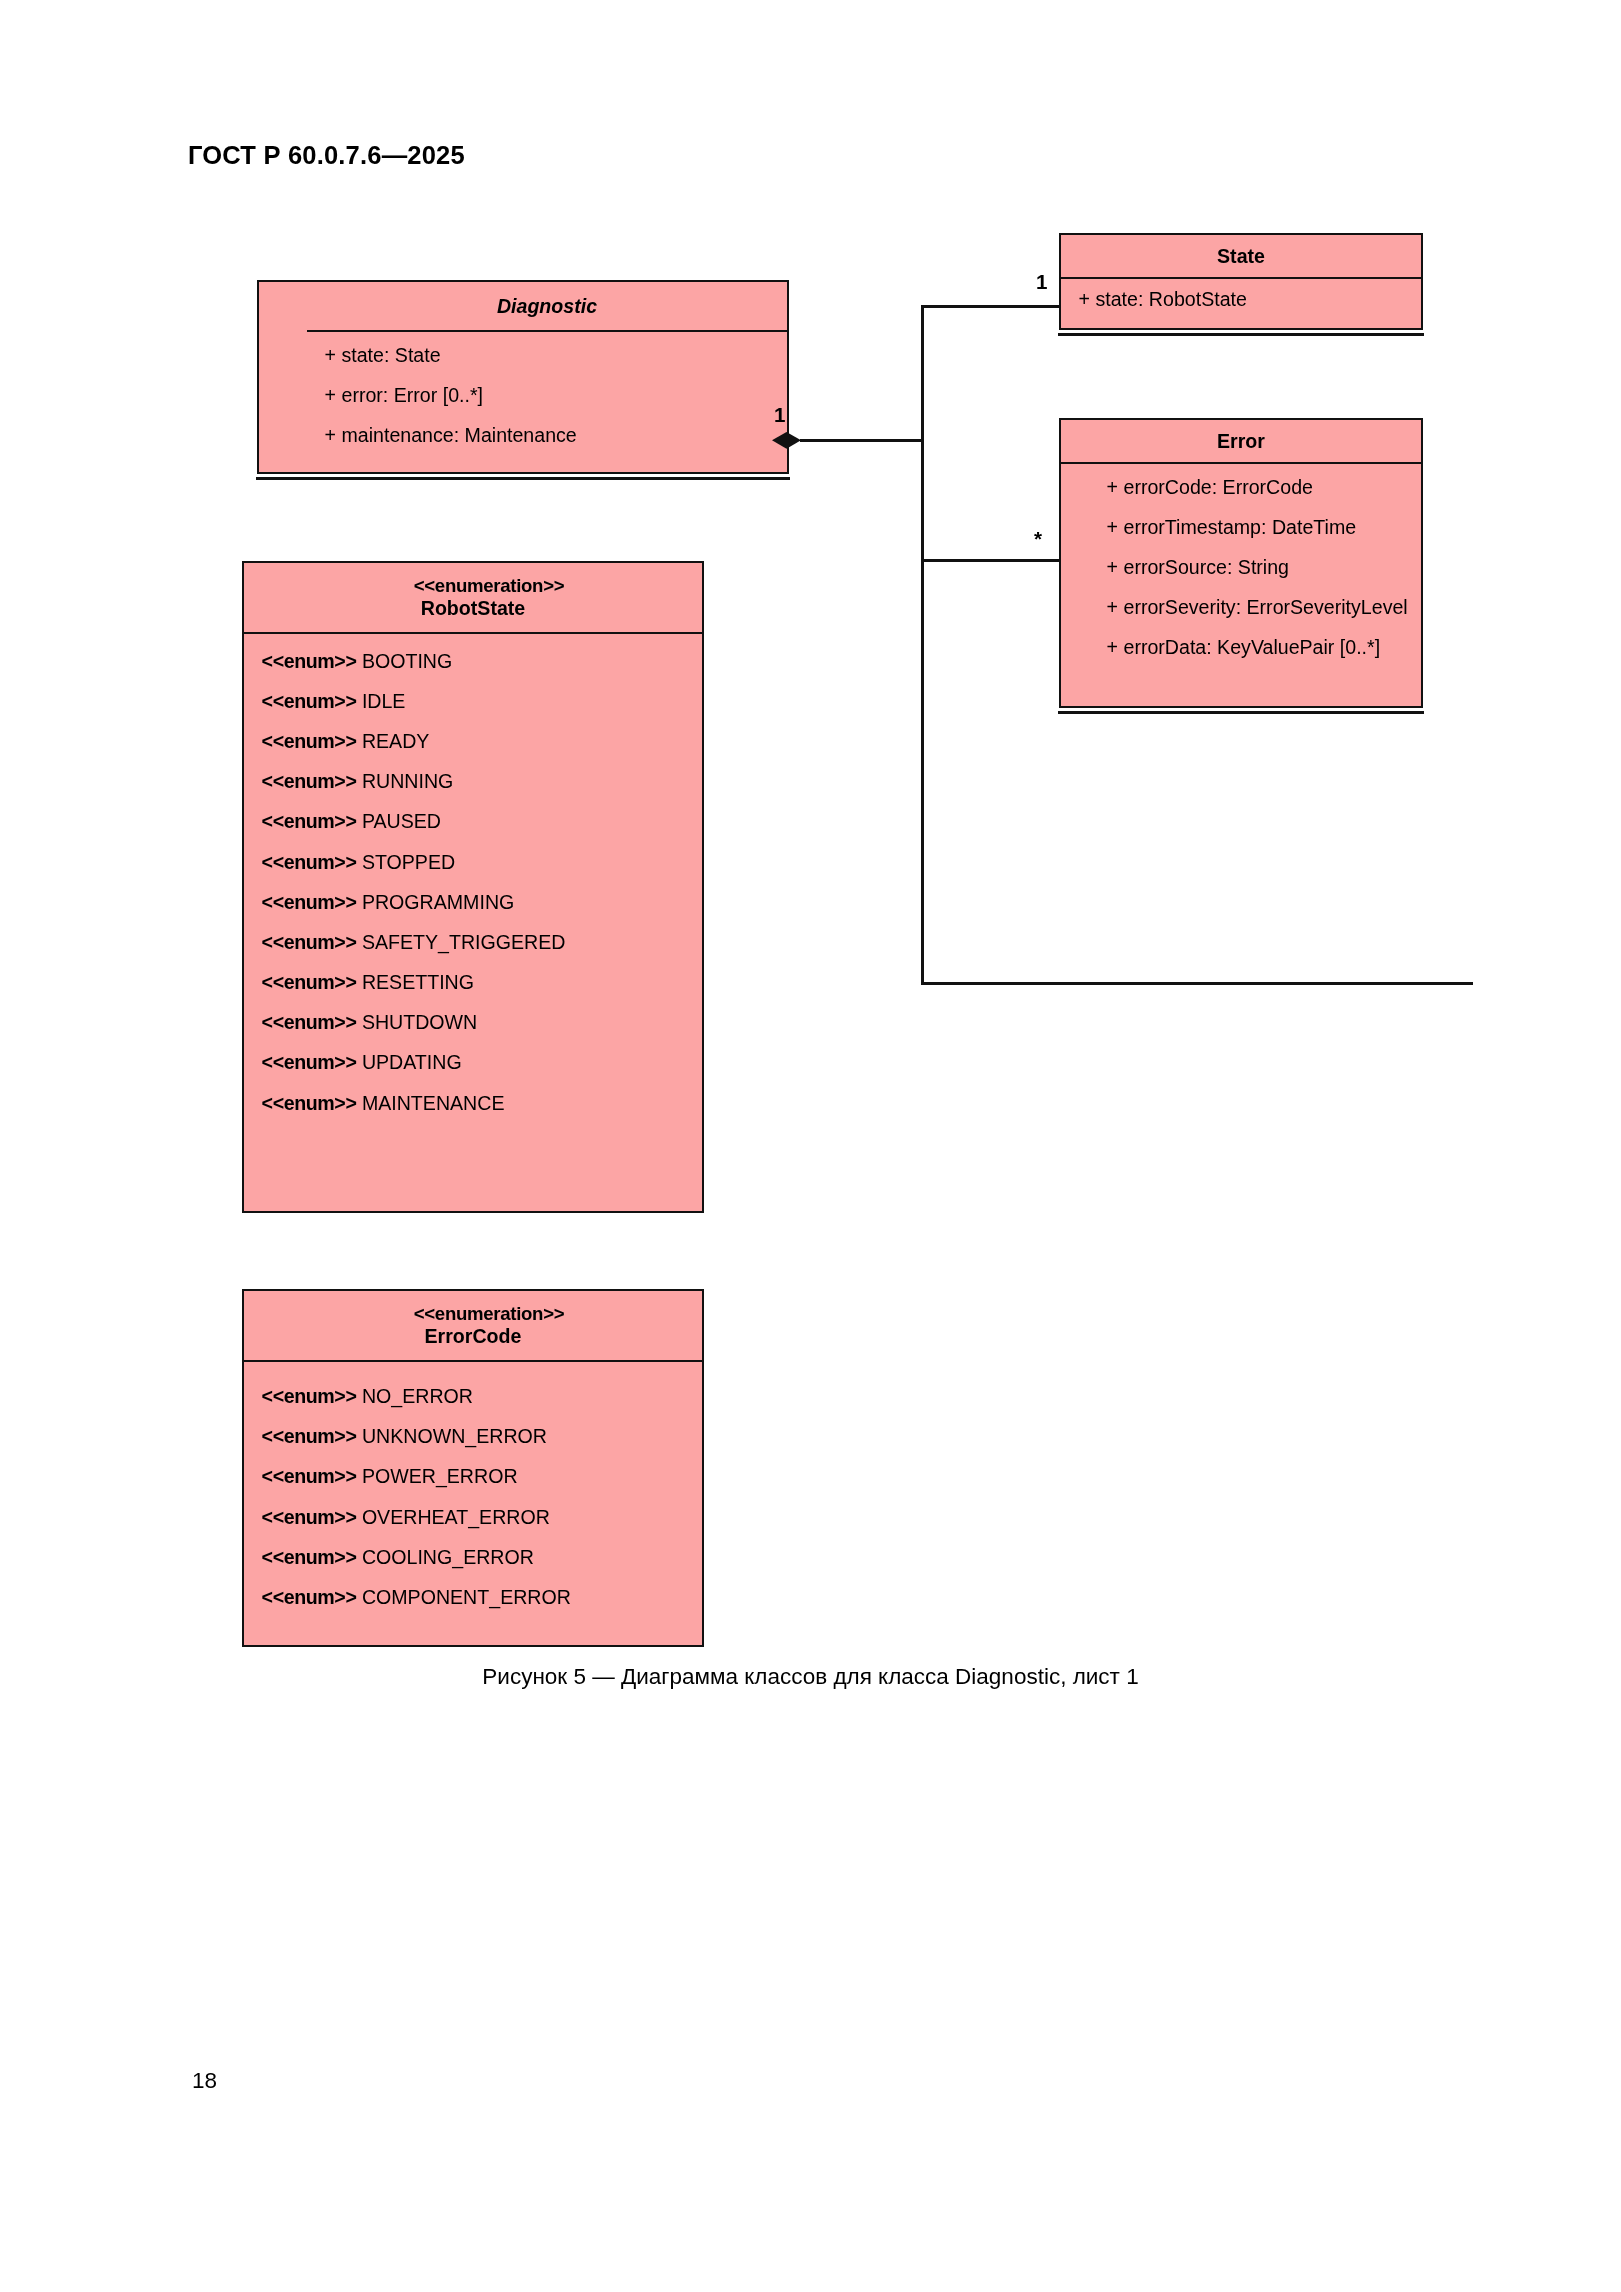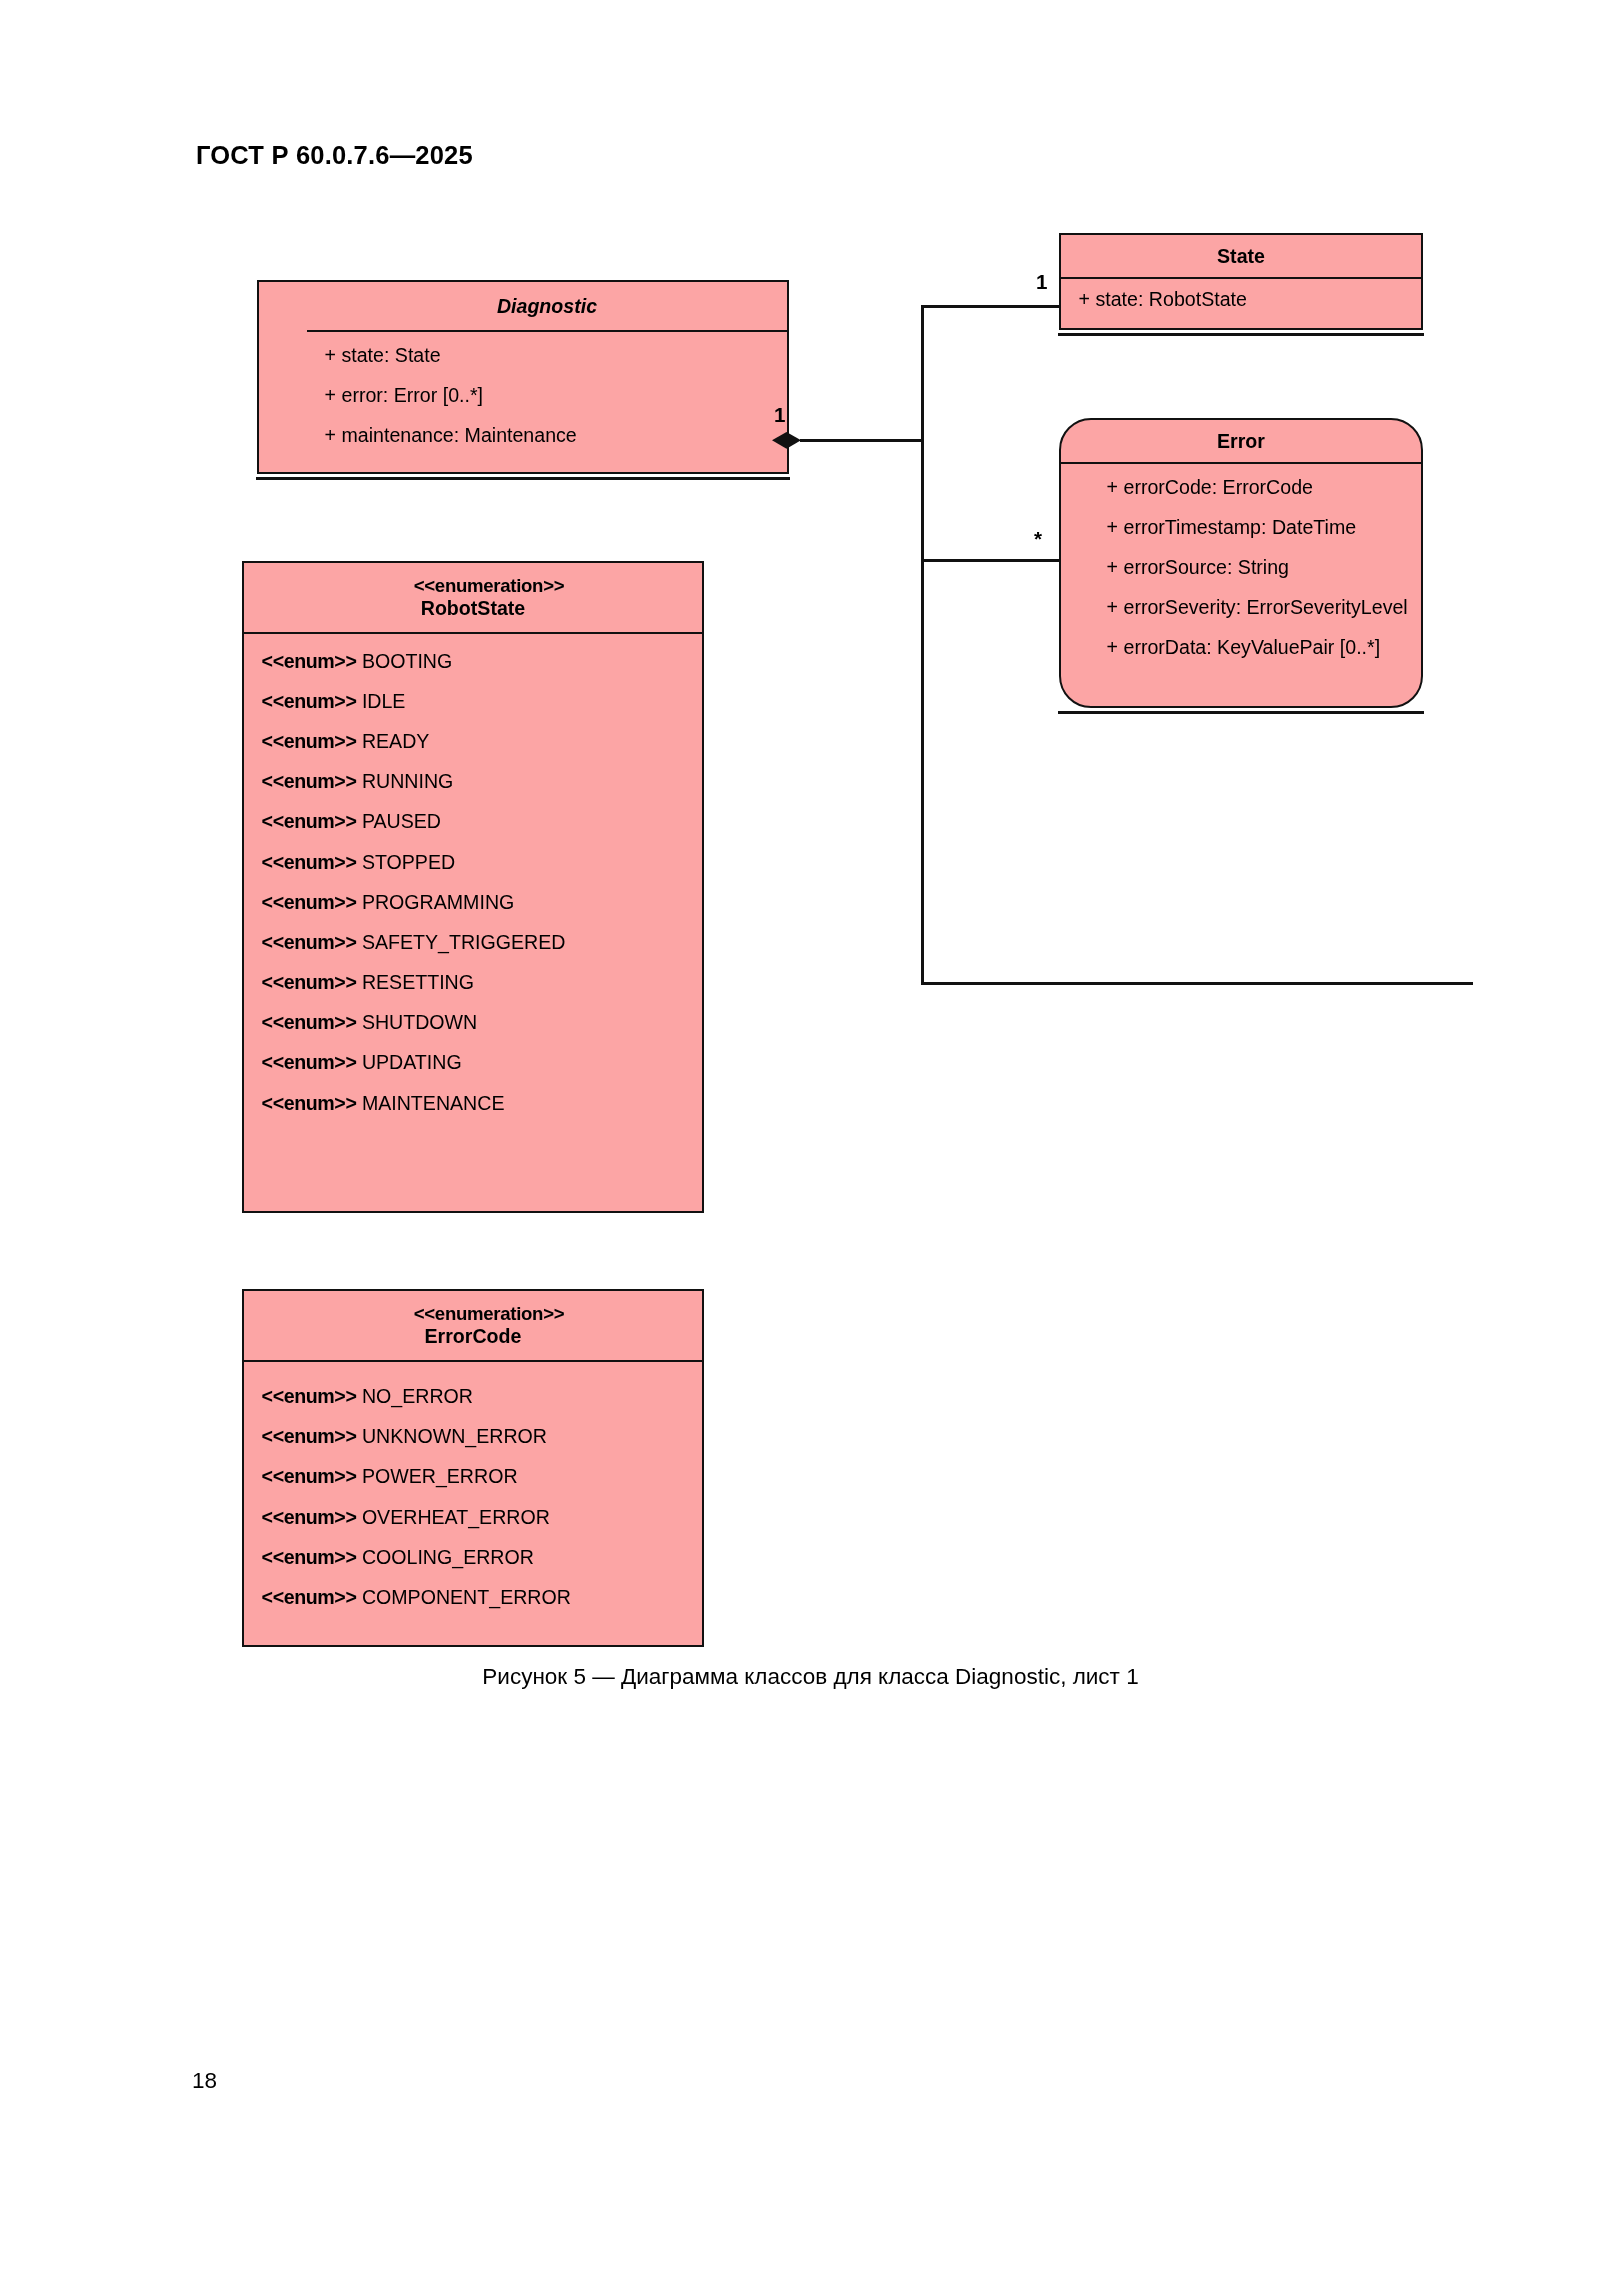--- a/index.html
+++ b/index.html
@@ -15,21 +15,21 @@
     position: relative;
     width: 1621px;
     height: 2293px;
     background: #ffffff;
     overflow: hidden;
   }
 
   
   .doc-header {
     position: absolute;
-    left: 196px;
+    left: 188px;
     top: 141px;
     font-size: 25.5px;
     font-weight: bold;
     letter-spacing: 0.2px;
     white-space: nowrap;
   }
 
   
   .page-number {
     position: absolute;
@@ -156,21 +156,21 @@
 
   <div class="uml-box double-bottom" style="left:1059px; top:233px; width:364px; height:97px;">
     <div class="uml-title" style="height:44px;">
       <span class="cname">State</span>
     </div>
     <div class="uml-body" style="padding-top:10.8px;">
       <div class="uml-row" style="margin-bottom:0;">+ state: RobotState</div>
     </div>
   </div>
 
-  <div class="uml-box double-bottom" style="left:1059px; top:418px; width:364px; height:290px;border-radius:32px;">
+  <div class="uml-box double-bottom" style="left:1059px; top:418px; width:364px; height:290px;">
     <div class="uml-title" style="height:44px;">
       <span class="cname">Error</span>
     </div>
     <div class="uml-body" style="padding-top:13.7px;padding-left:28px;">
       <div class="uml-row" style="margin-bottom:20.6px;">+ errorCode: ErrorCode</div>
       <div class="uml-row" style="margin-bottom:20.6px;">+ errorTimestamp: DateTime</div>
       <div class="uml-row" style="margin-bottom:20.6px;">+ errorSource: String</div>
       <div class="uml-row" style="margin-bottom:20.6px;">+ errorSeverity: ErrorSeverityLevel</div>
       <div class="uml-row" style="margin-bottom:0;">+ errorData: KeyValuePair [0..*]</div>
     </div>

